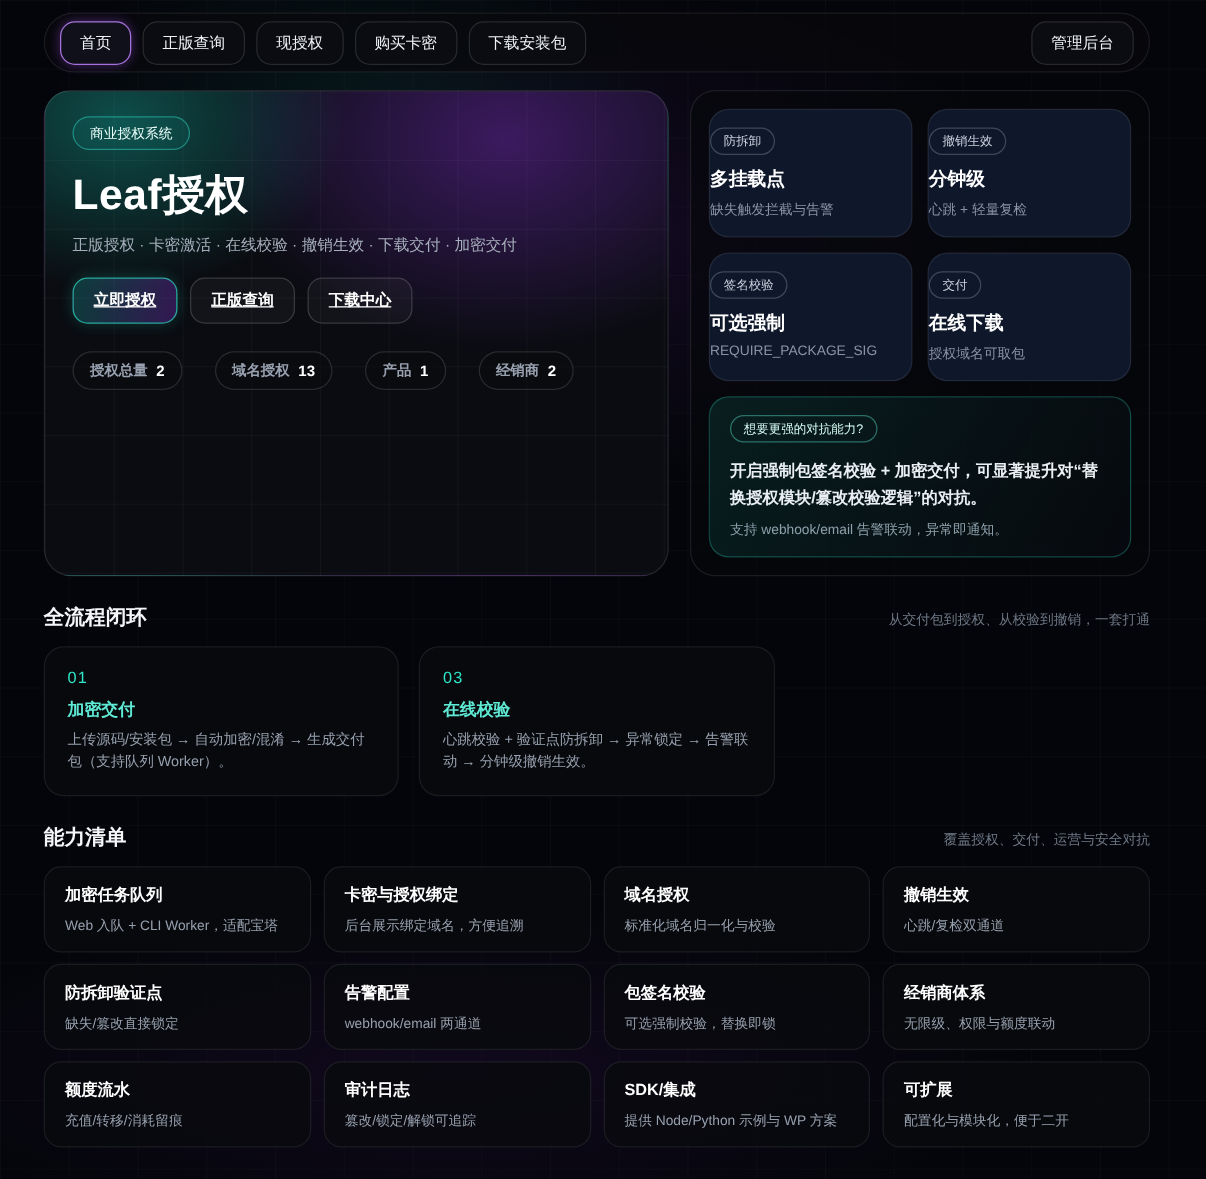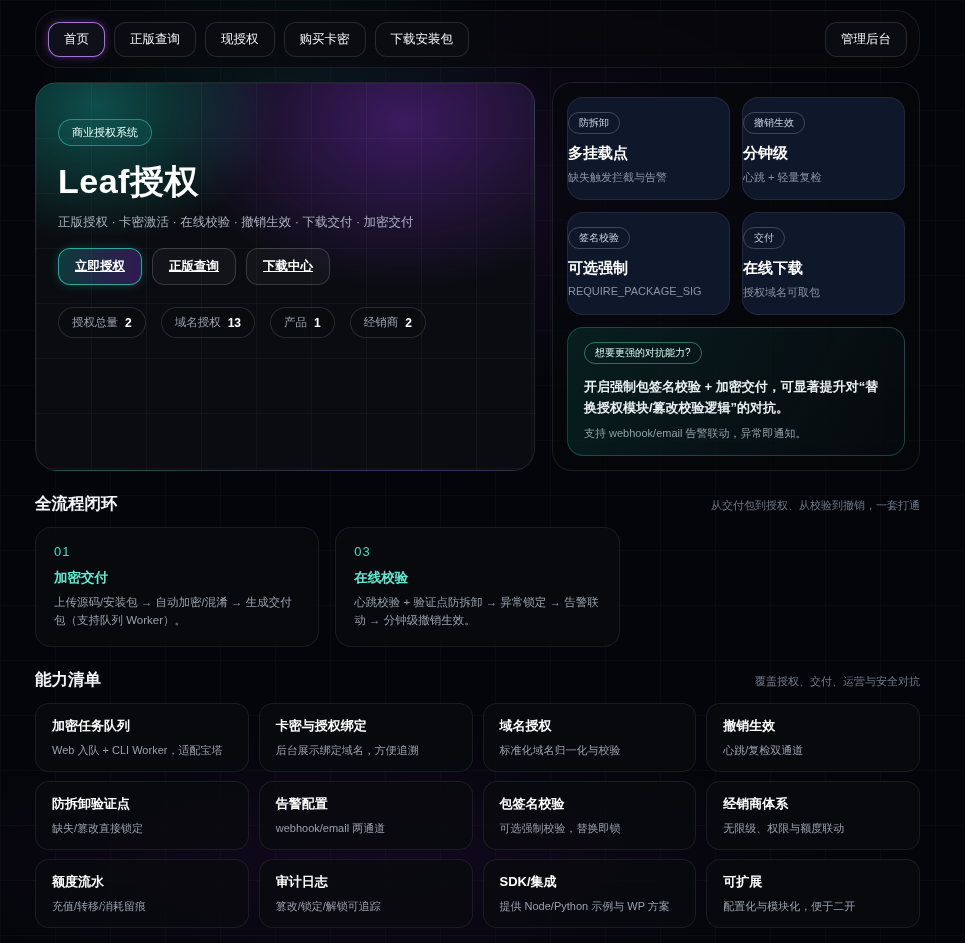--- a/index.html
+++ b/index.html
@@ -13,39 +13,39 @@
       radial-gradient(560px 320px at 52% 20%, rgba(147,51,234,0.10), transparent 60%),
       radial-gradient(760px 220px at 38% 91%, rgba(147,51,234,0.09), transparent 60%),
       linear-gradient(rgba(255,255,255,0.022) 1px, transparent 1px),
       linear-gradient(90deg, rgba(255,255,255,0.022) 1px, transparent 1px),
       #04050a;
     background-size:auto,auto,auto,55px 55px,55px 55px,auto;
   }
   
   .topnav {
     display:flex; align-items:center; gap:9px;
-    height:58px; padding:0 12px;
+    height:48px; padding:0 12px;
     border:1px solid rgba(255,255,255,0.08);
     border-radius:24px; background:rgba(8,9,13,0.72);
   }
   .pill {
     display:inline-block; padding:8px 15px; border-radius:12px;
     border:1px solid rgba(255,255,255,0.12); background:#0b0c11;
     color:#eef1f6; font-size:12.5px; cursor:pointer; white-space:nowrap;
   }
   .pill.active {
     border-color:rgba(192,132,252,0.85);
     box-shadow:0 0 9px rgba(168,85,247,0.40);
     background:#10101a;
   }
   .topnav .admin { margin-left:auto; }
   
   .hero { display:grid; grid-template-columns:500px 1fr; gap:17px; margin-top:14px; }
   .hero-card {
-    border:1px solid rgba(255,255,255,0.10); border-radius:22px; padding:36px 22px;
+    border:1px solid rgba(255,255,255,0.10); border-radius:22px; padding:20px 22px;
     background:
       linear-gradient(rgba(255,255,255,0.030) 1px, transparent 1px),
       linear-gradient(90deg, rgba(255,255,255,0.030) 1px, transparent 1px),
       radial-gradient(280px 210px at 12% 6%, rgba(20,184,166,0.38), transparent 65%),
       radial-gradient(360px 260px at 74% 10%, rgba(147,51,234,0.36), transparent 65%),
       #0a0c11;
     background-size:55px 55px,55px 55px,auto,auto,auto;
   }
   .badge {
     display:inline-block; padding:5px 13px; border-radius:999px;
@@ -58,21 +58,21 @@
   .btn {
     display:inline-block; padding:9px 16px; border-radius:12px;
     font-size:12.5px; font-weight:700; color:#fff; text-decoration:underline;
     border:1px solid rgba(255,255,255,0.16); background:rgba(255,255,255,0.035); cursor:pointer;
   }
   .btn.primary {
     border-color:rgba(45,212,191,0.75);
     background:linear-gradient(100deg, rgba(20,184,166,0.28), rgba(147,51,234,0.30));
     box-shadow:0 0 12px rgba(45,212,191,0.22);
   }
-  .hero-stats { display:flex; gap:15px; margin-top:22px; }
+  .hero-stats { display:flex; gap:26px; margin-top:22px;font-weight:bold; }
   .stat {
     display:inline-flex; align-items:center; padding:7px 13px; border-radius:999px;
     border:1px solid rgba(255,255,255,0.13); font-size:11.5px; color:#98a1b0; background:rgba(8,9,13,0.4);
   }
   .stat b { color:#ffffff; margin-left:7px; font-size:12px; }
   
   .panel {
     border:1px solid rgba(255,255,255,0.09); border-radius:20px; padding:14px;
     background:rgba(6,7,11,0.65);
   }

